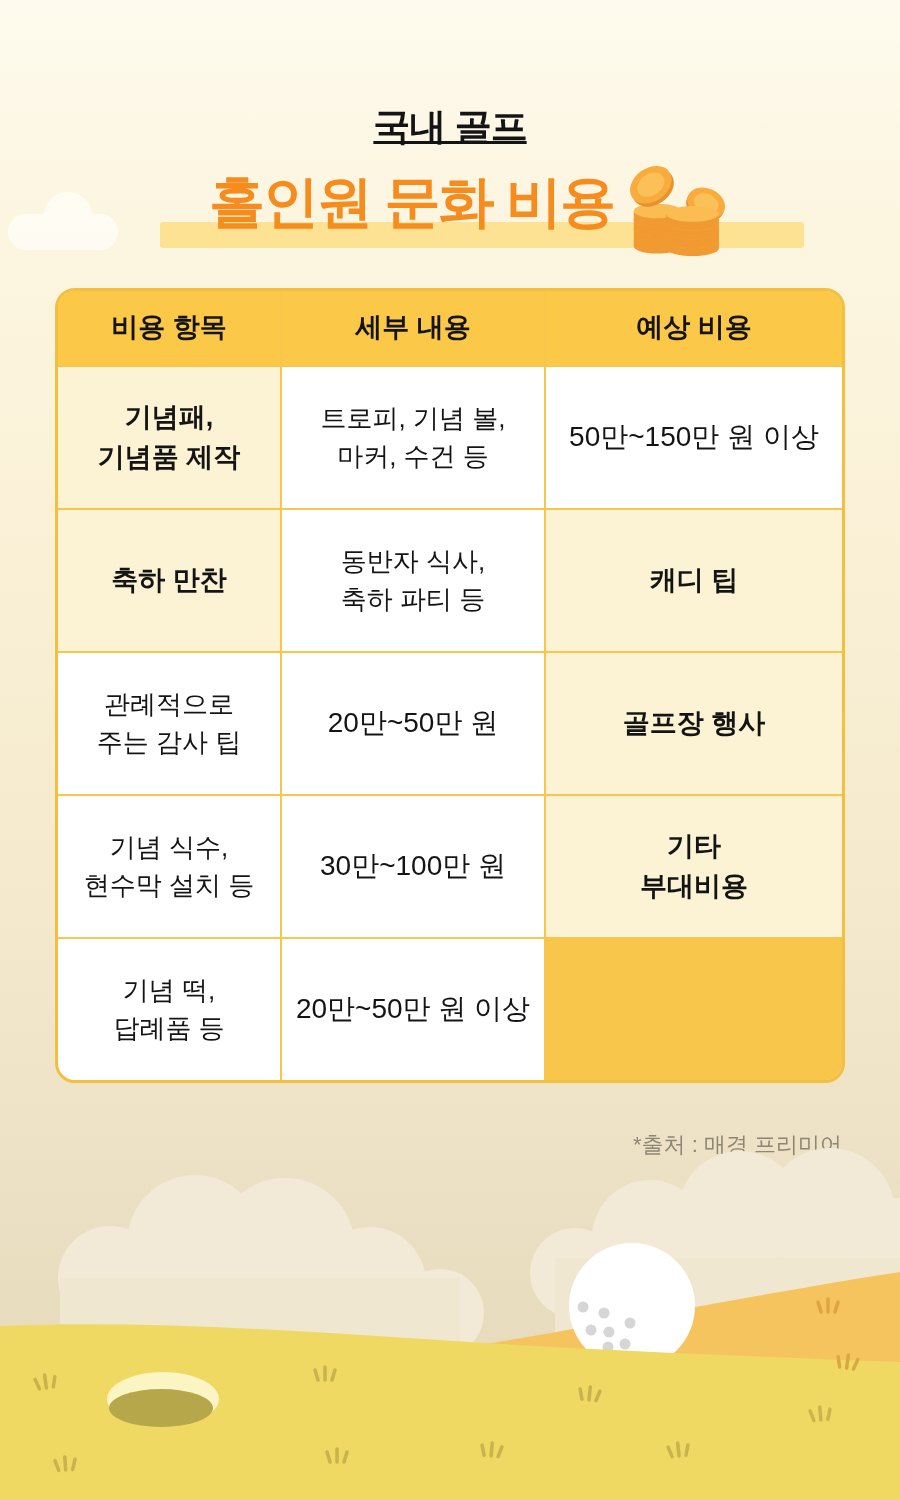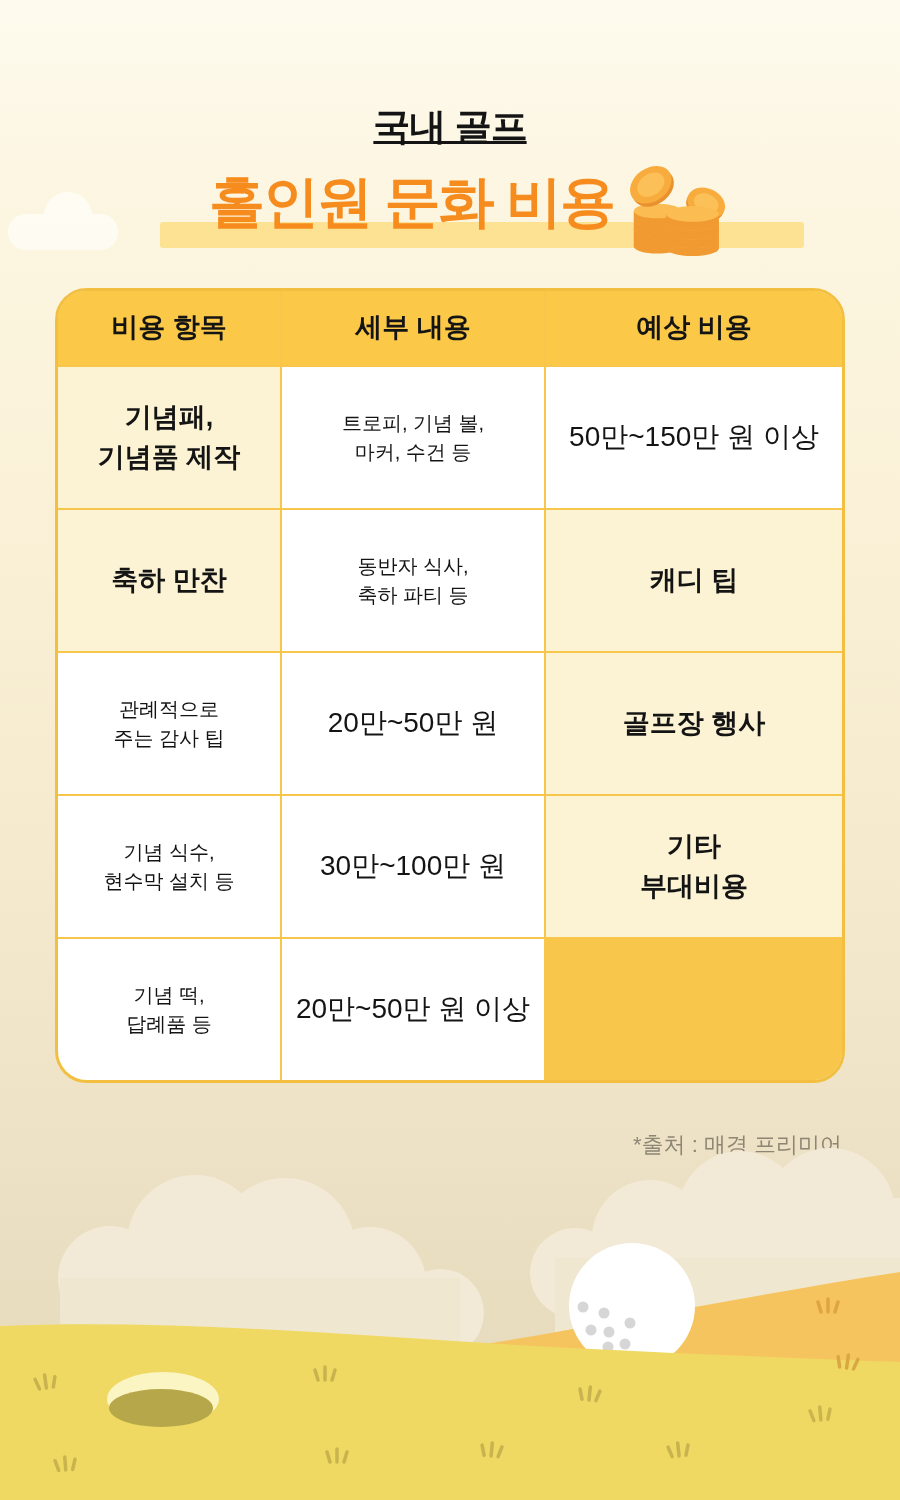--- a/index.html
+++ b/index.html
@@ -21,34 +21,34 @@
     background:#FCE292;border-radius:3px;z-index:0;
   }
   .title-main{
     position:relative;z-index:1;
     font-size:56px;font-weight:800;color:#F78C1E;letter-spacing:-2px;margin-left:35px;
   }
   .coins{position:relative;z-index:1;margin-left:4px;transform:translateY(8px);}
   
   .table-card{
     position:absolute;left:55px;top:288px;width:790px;
-    border:3px solid #F3BF41;border-radius:32px;overflow:hidden;
+    border:3px solid #F3BF41;border-radius:20px;overflow:hidden;
     background:#F7C64A;box-sizing:border-box;
   }
   .tgrid{
     display:grid;grid-template-columns:222px 262px 296px;
     grid-template-rows:74px repeat(5,141px);gap:2px;background:#F7C64A;
   }
   .cell{
     display:flex;align-items:center;justify-content:center;text-align:center;
     white-space:pre-line;color:#141414;line-height:1.45;
   }
   .th{background:#FBC847;font-size:27px;font-weight:800;}
   .c-item{background:#FCF3D4;font-size:27px;font-weight:800;}
-  .c-detail{background:#FFFFFF;font-size:20px;}
+  .c-detail{background:#FFFFFF;font-size:26px;}
   .c-cost{background:#FFFFFF;font-size:28px;}
   
   .source{
     position:absolute;top:1130px;right:58px;
     font-size:22px;color:#8D8675;letter-spacing:0px;
   }
   
   .mini-cloud{
     position:absolute;left:8px;top:214px;width:110px;height:36px;
     background:#FFFDF4;border-radius:20px;opacity:.95;

